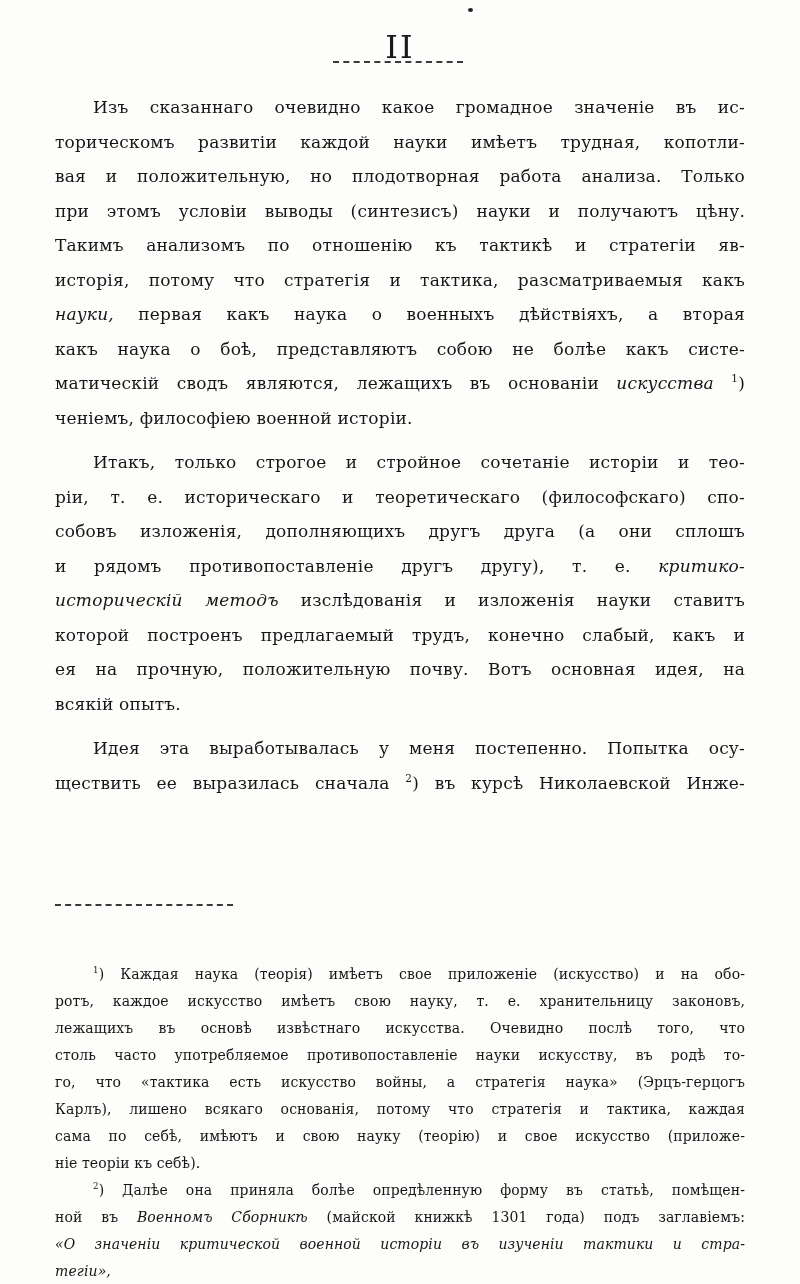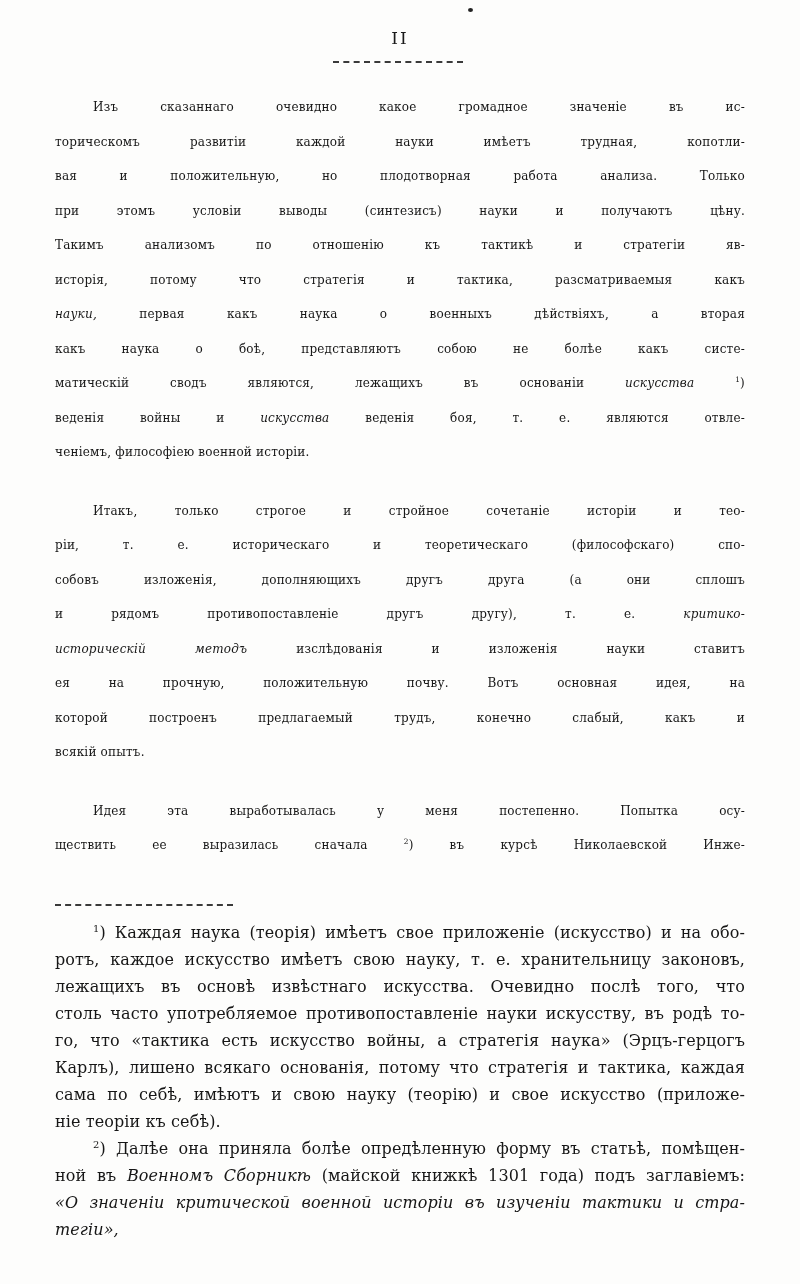--- a/index.html
+++ b/index.html
@@ -25,42 +25,42 @@
     height: 4px;
     background: #222;
     border-radius: 50%;
   }
   .page-header {
     position: absolute;
     top: 28px;
     left: 0;
     width: 800px;
     text-align: center;
-    font-size: 17px;
+    font-size: 32px;
     letter-spacing: 2px;
     color: #1a1a1a;
   }
   .header-rule {
     position: absolute;
     top: 61px;
     left: 333px;
     width: 130px;
     height: 0;
     border-top: 2px dashed #3a3a3a;
   }
   .body-text {
     position: absolute;
     left: 55px;
     top: 90px;
     width: 690px;
-    font-size: 12px;
+    font-size: 17px;
     line-height: 34.5px;
     letter-spacing: 0.2px;
   }
-  .paragraph + .paragraph { margin-top: 24px; }
+  .paragraph + .paragraph { margin-top: 10px; }
   .tline {
     white-space: nowrap;
     text-align: justify;
     text-align-last: justify;
     text-justify: inter-word;
   }
   .tline.end { text-align-last: left; }
   .tline.ind { text-indent: 38px; }
   .it { font-style: italic; }
   sup {
@@ -72,23 +72,23 @@
     position: absolute;
     left: 55px;
     top: 904px;
     width: 178px;
     height: 0;
     border-top: 2px dashed #3a3a3a;
   }
   .footnotes {
     position: absolute;
     left: 55px;
-    top: 919px;
+    top: 961px;
     width: 690px;
-    font-size: 16px;
+    font-size: 14px;
     line-height: 27px;
     letter-spacing: 0.1px;
   }
 </style>
 </head>
 <body>
 
 <div class="page">
   <div class="artifact-dot"></div>
   <div class="page-header">II</div>
@@ -97,31 +97,30 @@
       <div class="paragraph">
         <div class="tline ind"><span>Изъ сказаннаго очевидно какое громадное значеніе въ ис-</span></div>
         <div class="tline"><span>торическомъ развитіи каждой науки имѣетъ трудная, копотли-</span></div>
         <div class="tline"><span>вая и положительную, но плодотворная работа анализа. Только</span></div>
         <div class="tline"><span>при этомъ условіи выводы (синтезисъ) науки и получаютъ цѣну.</span></div>
         <div class="tline"><span>Такимъ анализомъ по отношенію къ тактикѣ и стратегіи яв-</span></div>
         <div class="tline"><span>исторія, потому что стратегія и тактика, разсматриваемыя какъ</span></div>
         <div class="tline"><span class="it">науки,</span><span> первая какъ наука о военныхъ дѣйствіяхъ, а вторая</span></div>
         <div class="tline"><span>какъ наука о боѣ, представляютъ собою не болѣе какъ систе-</span></div>
         <div class="tline"><span>матическій сводъ являются, лежащихъ въ основаніи </span><span class="it">искусства</span><span> </span><sup>1</sup><span>)</span></div>
-        <div class="tline"><span>веденія войны и </span><span class="it">искусства</span><span> веденія боя, т. е. являются отвле-</span></div>
         <div class="tline end"><span>ченіемъ, философіею военной исторіи.</span></div>
       </div>
       <div class="paragraph">
         <div class="tline ind"><span>Итакъ, только строгое и стройное сочетаніе исторіи и тео-</span></div>
         <div class="tline"><span>ріи, т. е. историческаго и теоретическаго (философскаго) спо-</span></div>
         <div class="tline"><span>собовъ изложенія, дополняющихъ другъ друга (а они сплошъ</span></div>
         <div class="tline"><span>и рядомъ противопоставленіе другъ другу), т. е. </span><span class="it">критико-</span></div>
         <div class="tline"><span class="it">историческій методъ</span><span> изслѣдованія и изложенія науки ставитъ</span></div>
+        <div class="tline"><span>которой построенъ предлагаемый трудъ, конечно слабый, какъ и</span></div>
         <div class="tline"><span>ея на прочную, положительную почву. Вотъ основная идея, на</span></div>
-        <div class="tline"><span>которой построенъ предлагаемый трудъ, конечно слабый, какъ и</span></div>
         <div class="tline end"><span>всякій опытъ.</span></div>
       </div>
       <div class="paragraph">
         <div class="tline ind"><span>Идея эта выработывалась у меня постепенно. Попытка осу-</span></div>
         <div class="tline"><span>ществить ее выразилась сначала </span><sup>2</sup><span>) въ курсѣ Николаевской Инже-</span></div>
       </div>
     </div>
   <div class="footnote-separator"></div>
   <div class="footnotes" id="footnotes">
       <div class="footnote">

